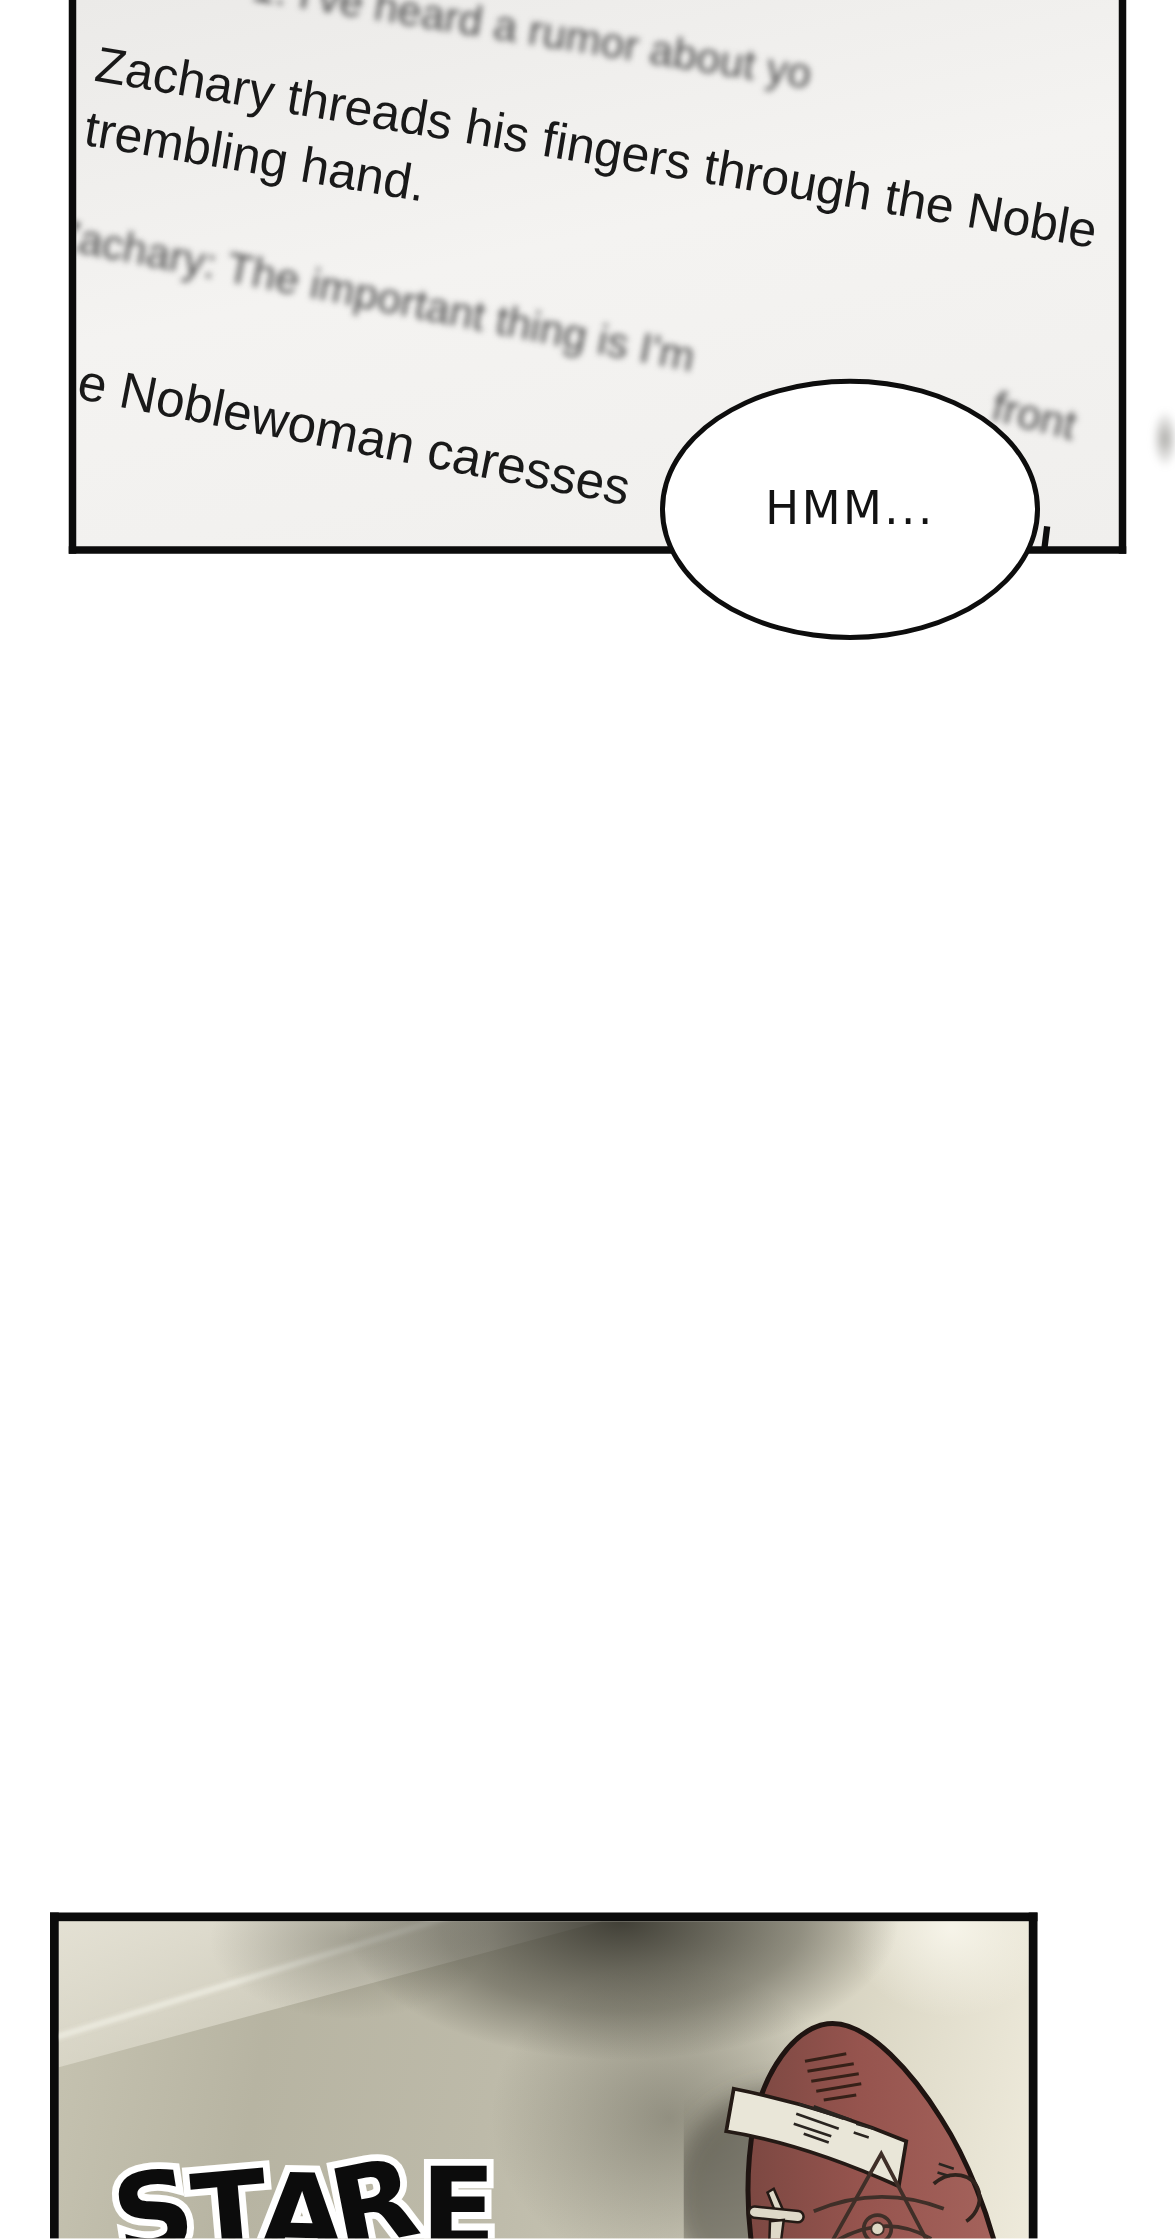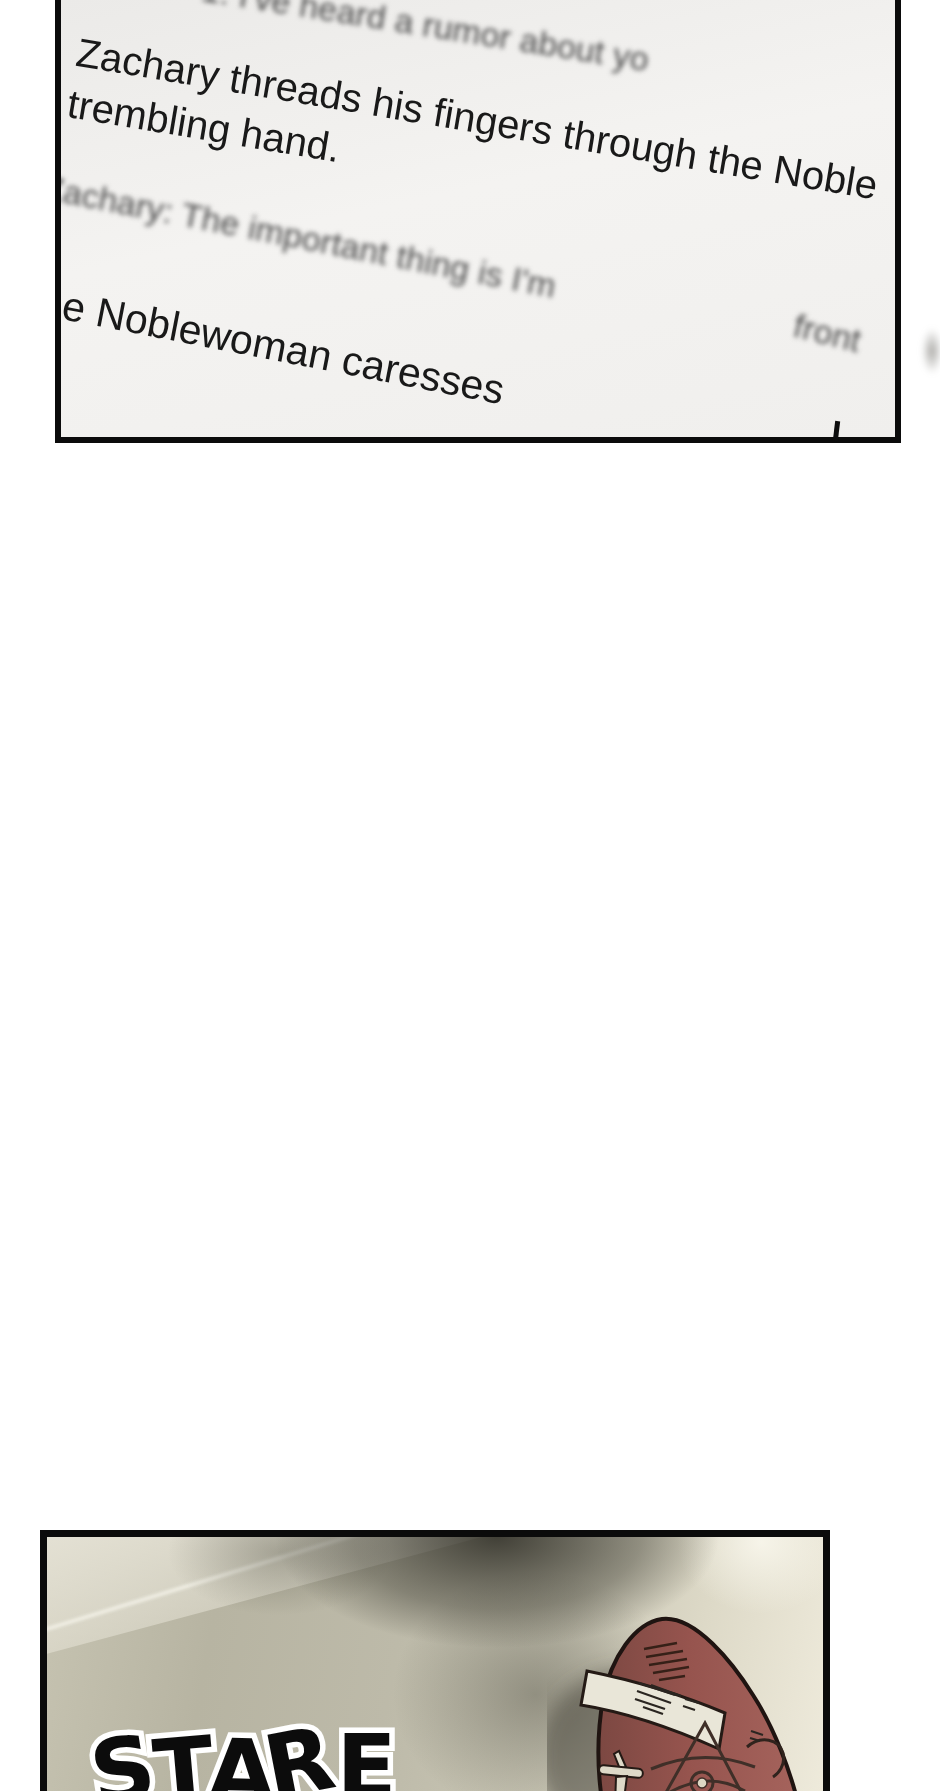--- a/index.html
+++ b/index.html
@@ -97,20 +97,23 @@
 
     <div class="doc-line doc-blur line-dialog">Zachary: The important thing is I'm</div>
 
     <div class="doc-line doc-blur line-front">front</div>
 
     <div class="doc-line doc-sharp line-noble">he Noblewoman caresses</div>
   </div>
 
   <div class="border-tick"></div>
 
+  <div class="bubble">
+    <span class="bubble-text">HMM...</span>
+  </div>
 
   <div class="panel-floor">
     <div class="floor-wedge"></div>
     <div class="floor-seam"></div>
     <div class="floor-dark"></div>
 
     <svg class="shoe-svg" viewBox="0 0 280 200">
       <defs>
         <linearGradient id="shoeBody" x1="0" y1="0" x2="1" y2="0">
           <stop offset="0" stop-color="#7c4842"></stop>

